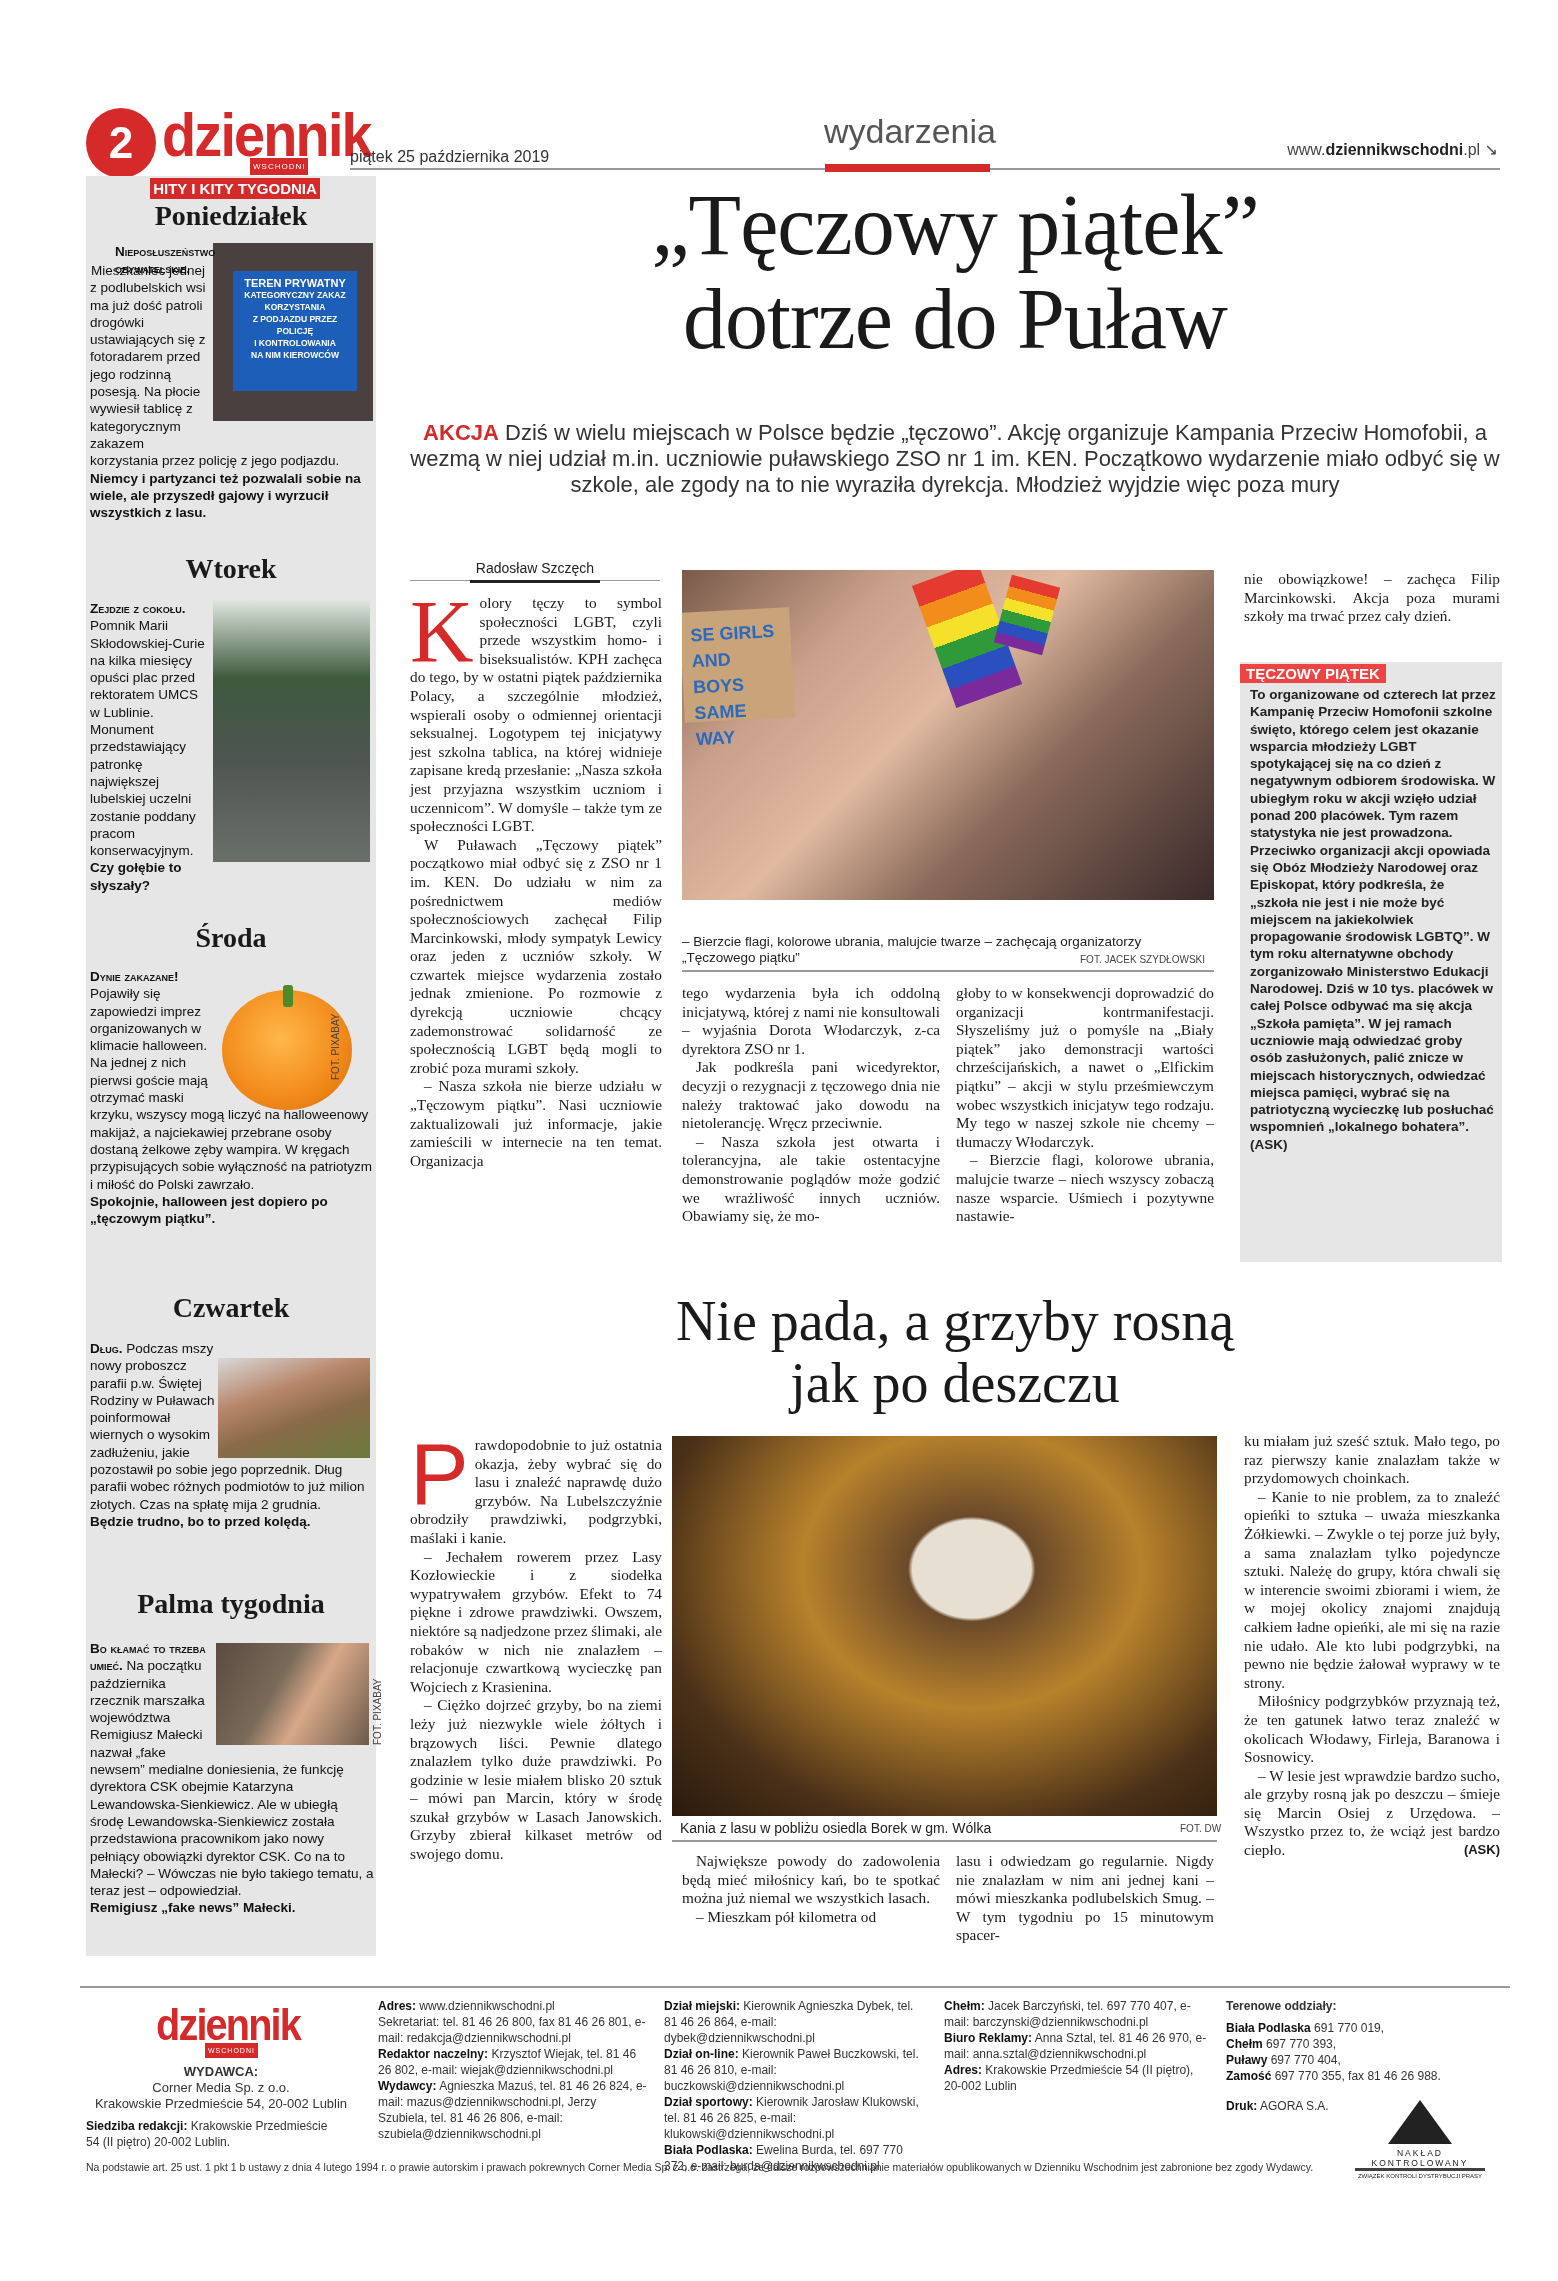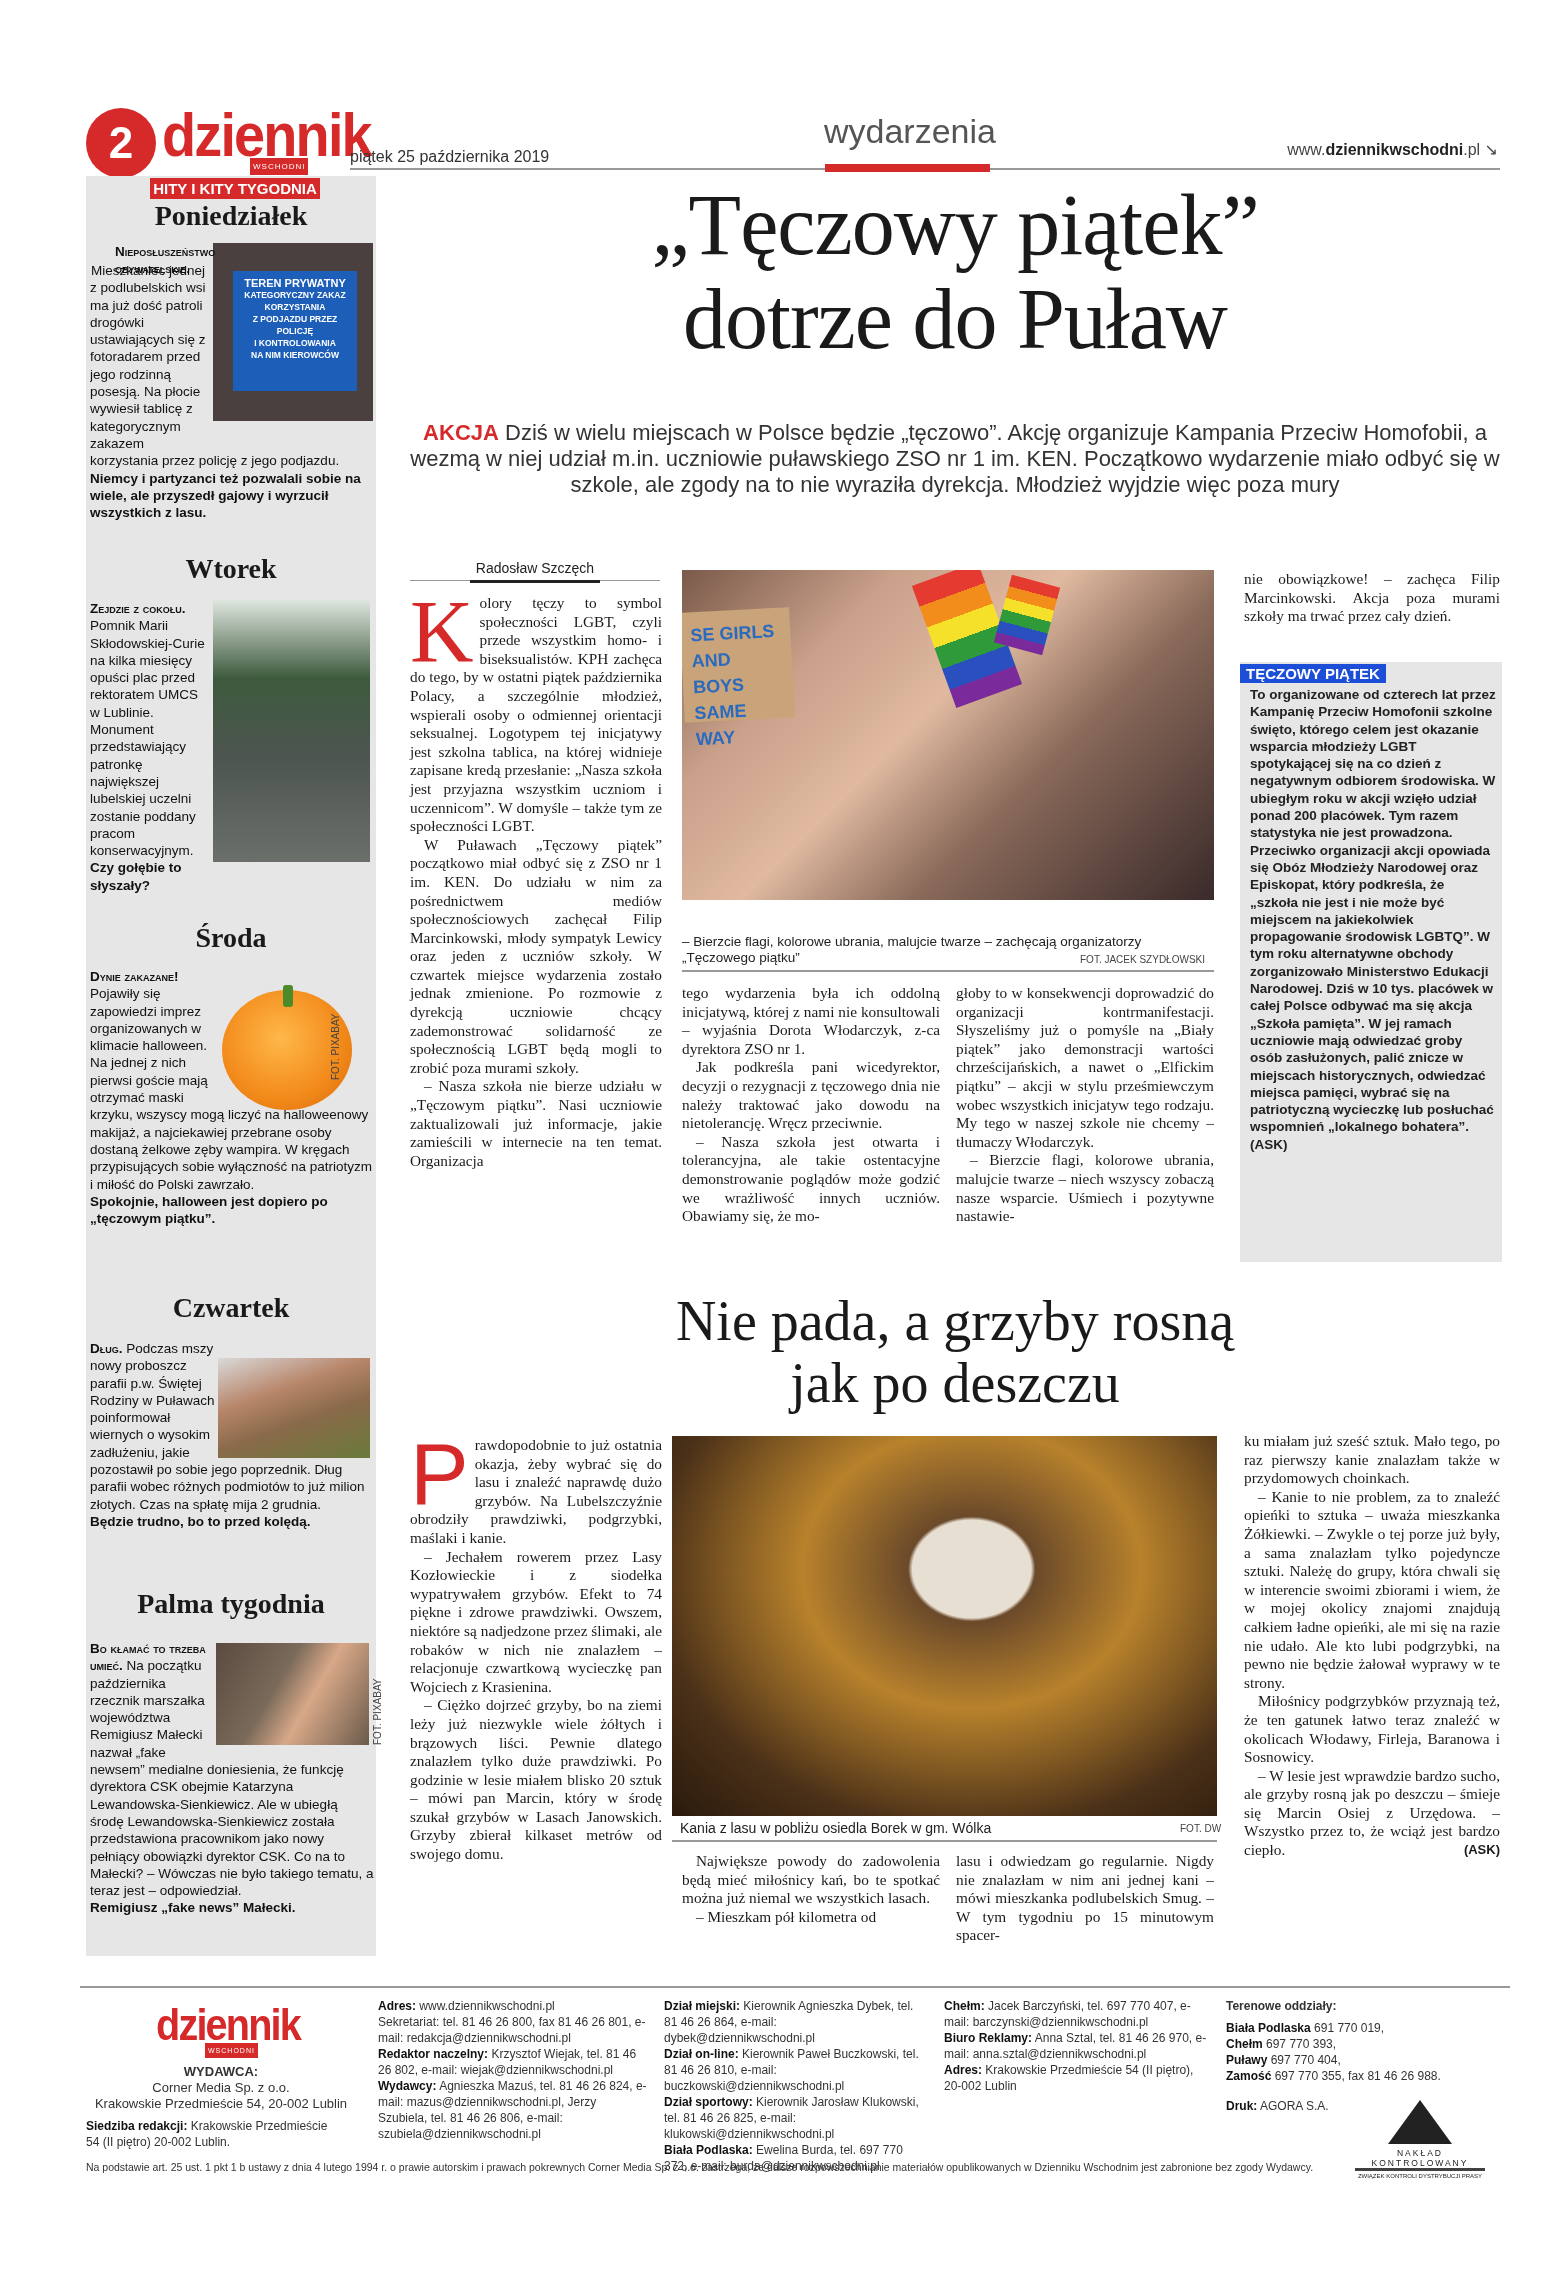--- a/index.html
+++ b/index.html
@@ -45,21 +45,21 @@
   .dropcap { float: left; font-size: 88px; line-height: 72px; color: #d62a2a; margin: 2px 6px 0 0; font-family: "Liberation Serif", serif; }
 
   .photo-crowd { left: 682px; top: 570px; width: 532px; height: 330px;
     background: linear-gradient(135deg, #7a5a4a 0%, #c9a08a 25%, #e0b9a0 45%, #8a6a5a 65%, #3a2a2a 100%); overflow: hidden; }
   .caption { font-family: "Liberation Sans", sans-serif; font-size: 13.5px; line-height: 16px; color: #222; }
   .photo-credit { font-family: "Liberation Sans", sans-serif; font-size: 10px; color: #444; }
   .caption-rule { height: 2px; background: #999; }
 
   
   .infobox { left: 1240px; top: 662px; width: 262px; height: 600px; background: #e6e6e6; }
-  .infobox-label { left: 1240px; top: 664px; background: #1d4ed8; color: #fff; font-family: "Liberation Sans", sans-serif; font-weight: bold; font-size: 15px; padding: 1px 6px; }
+  .infobox-label { left: 1240px; top: 664px; background: #ef4444; color: #fff; font-family: "Liberation Sans", sans-serif; font-weight: bold; font-size: 15px; padding: 1px 6px; }
   .infobox-text { left: 1250px; top: 686px; width: 246px; font-family: "Liberation Sans", sans-serif; font-size: 13.5px; line-height: 17.3px; font-weight: bold; color: #222; }
 
   .headline2 { left: 400px; top: 1290px; width: 1110px; text-align: center; font-family: "Liberation Serif", serif; font-size: 56px; line-height: 62px; color: #1a1a1a; }
 
   .photo-mushroom { left: 672px; top: 1436px; width: 545px; height: 380px;
     background: radial-gradient(ellipse at 55% 35%, #e8dfd3 0 14%, #6b4a2a 15%, #b8822c 40%, #4a3018 75%, #2a1a0c 100%); }
 
   .footer-rule { left: 80px; top: 1986px; width: 1430px; height: 2px; background: #999; }
   .foot { font-family: "Liberation Sans", sans-serif; font-size: 12px; line-height: 16px; color: #333; }
   .foot b { color: #111; }

